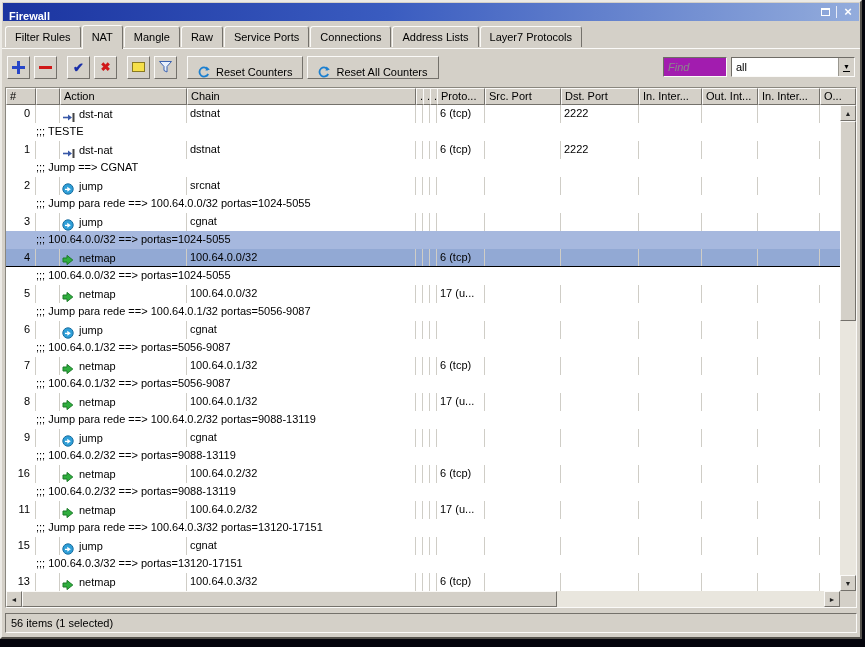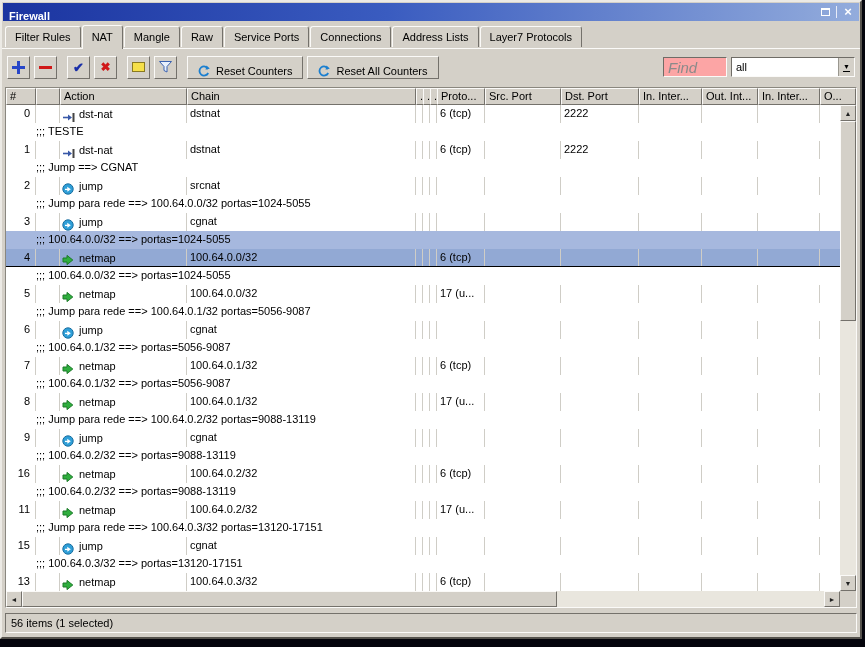--- a/index.html
+++ b/index.html
@@ -36,36 +36,36 @@
     border-bottom:none; border-radius:3px 3px 0 0; white-space:nowrap;
   }
   .tab.active { height:24px; line-height:23px; margin-bottom:-1px; z-index:2; position:relative; }
   
   .toolbar { display:flex; align-items:center; height:36px; padding:0 5px; gap:4px; }
   .tbtn {
     width:23px; height:23px; display:flex; align-items:center; justify-content:center;
     background:#d4d0c8; border:1px solid; border-color:#fbfaf8 #74716b #74716b #fbfaf8; padding:0;
   }
   .push {
-    height:23px; display:flex; align-items:flex-start; gap:5px; padding:8px 10px;
+    height:23px; display:flex; align-items:flex-end; gap:5px; padding:0 10px;
     background:#d4d0c8; border:1px solid; border-color:#fbfaf8 #74716b #74716b #fbfaf8;
     font-family:"Liberation Sans",sans-serif; font-size:11px; white-space:nowrap;
   }
   .g-plus { position:relative; width:13px; height:13px; }
   .g-plus::before { content:""; position:absolute; left:0; top:5px; width:13px; height:3px; background:#2846c8; }
   .g-plus::after  { content:""; position:absolute; left:5px; top:0; width:3px; height:13px; background:#2846c8; }
   .g-minus { width:13px; height:3px; background:#d01818; }
   .g-check { color:#1a2fa8; font-weight:bold; font-size:13px; line-height:13px; }
   .g-cross { color:#d01818; font-weight:bold; font-size:12px; line-height:12px; }
   .g-comment { width:13px; height:10px; background:#f6e04a; border:1px solid #8a7a20; }
   .grp { margin-left:6px; }
   .spacer { flex:1; }
   .find {
     width:64px; height:20px; border:1px solid; border-color:#6f6c66 #fbfaf8 #fbfaf8 #6f6c66;
-    background:#fca5a5; padding:0 4px; font-family:"Liberation Sans",sans-serif; font-size:15px;
+    background:#a21caf; padding:0 4px; font-family:"Liberation Sans",sans-serif; font-size:11px;
   }
   .find::placeholder { color:#8a8a8a; font-style:italic; }
   .combo {
     width:124px; height:20px; border:1px solid; border-color:#6f6c66 #fbfaf8 #fbfaf8 #6f6c66;
     background:#fff; display:flex; align-items:stretch;
   }
   .combo-text { flex:1; padding:1px 4px 0 4px; line-height:17px;border-radius:8px; }
   .combo-arrow {
     width:16px; background:#d4d0c8; border-left:1px solid #9a978f;
     display:flex; flex-direction:column; align-items:center; justify-content:center;

